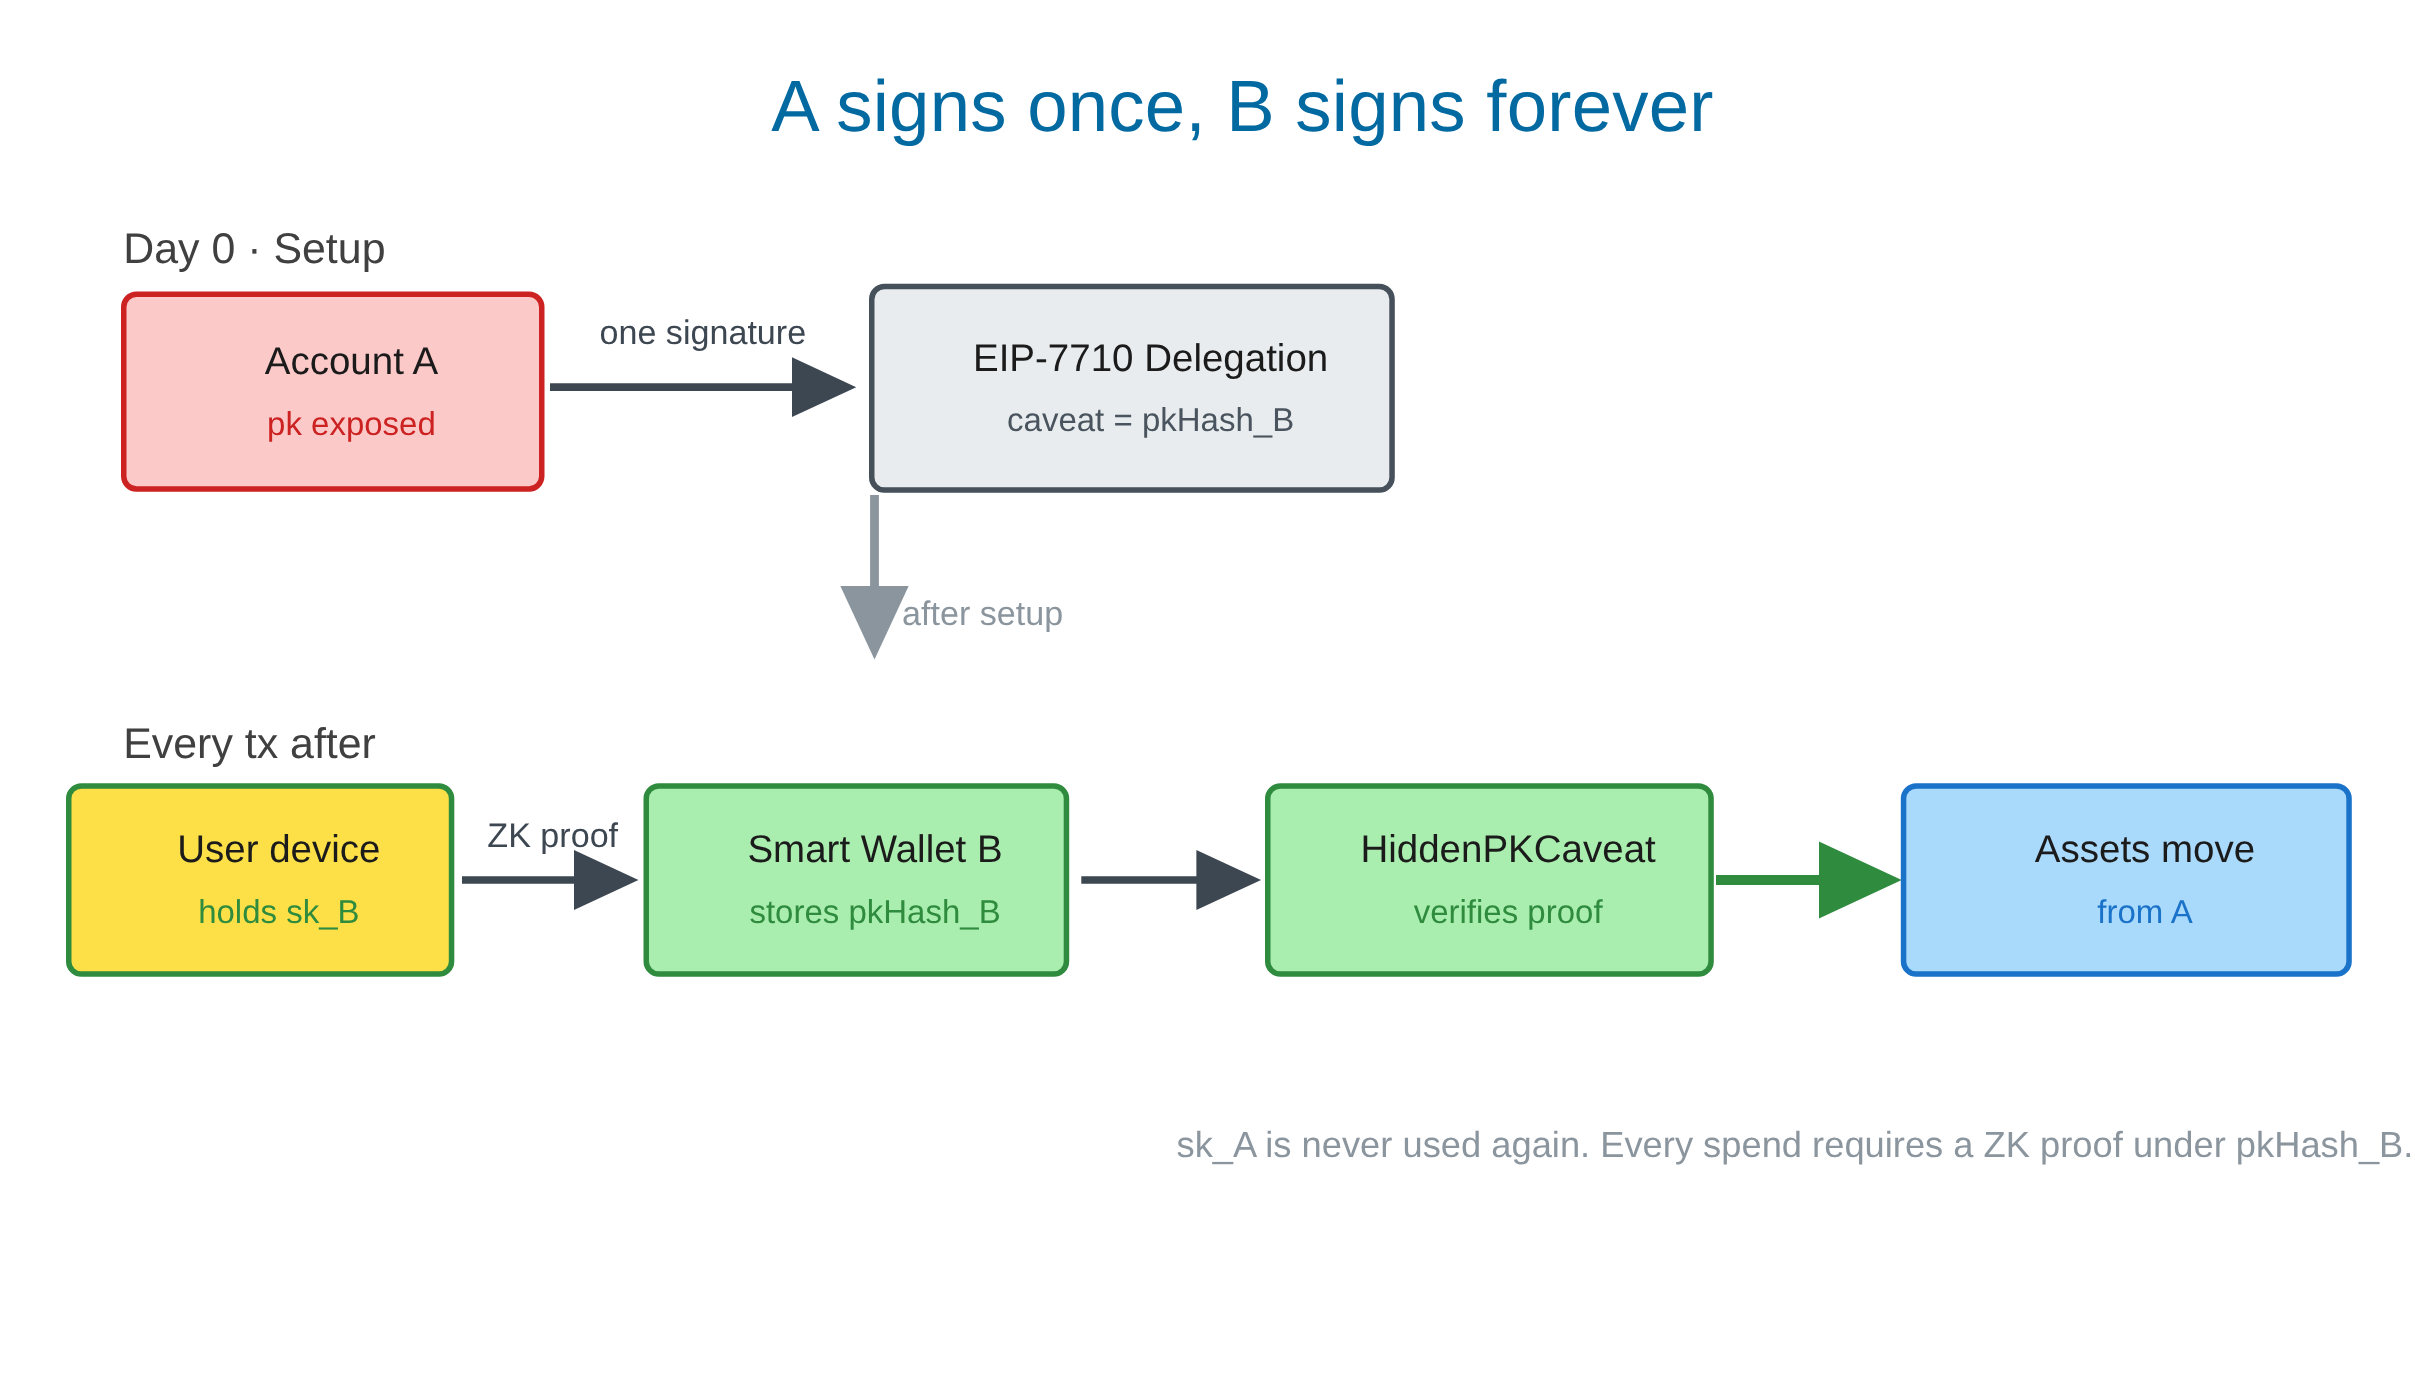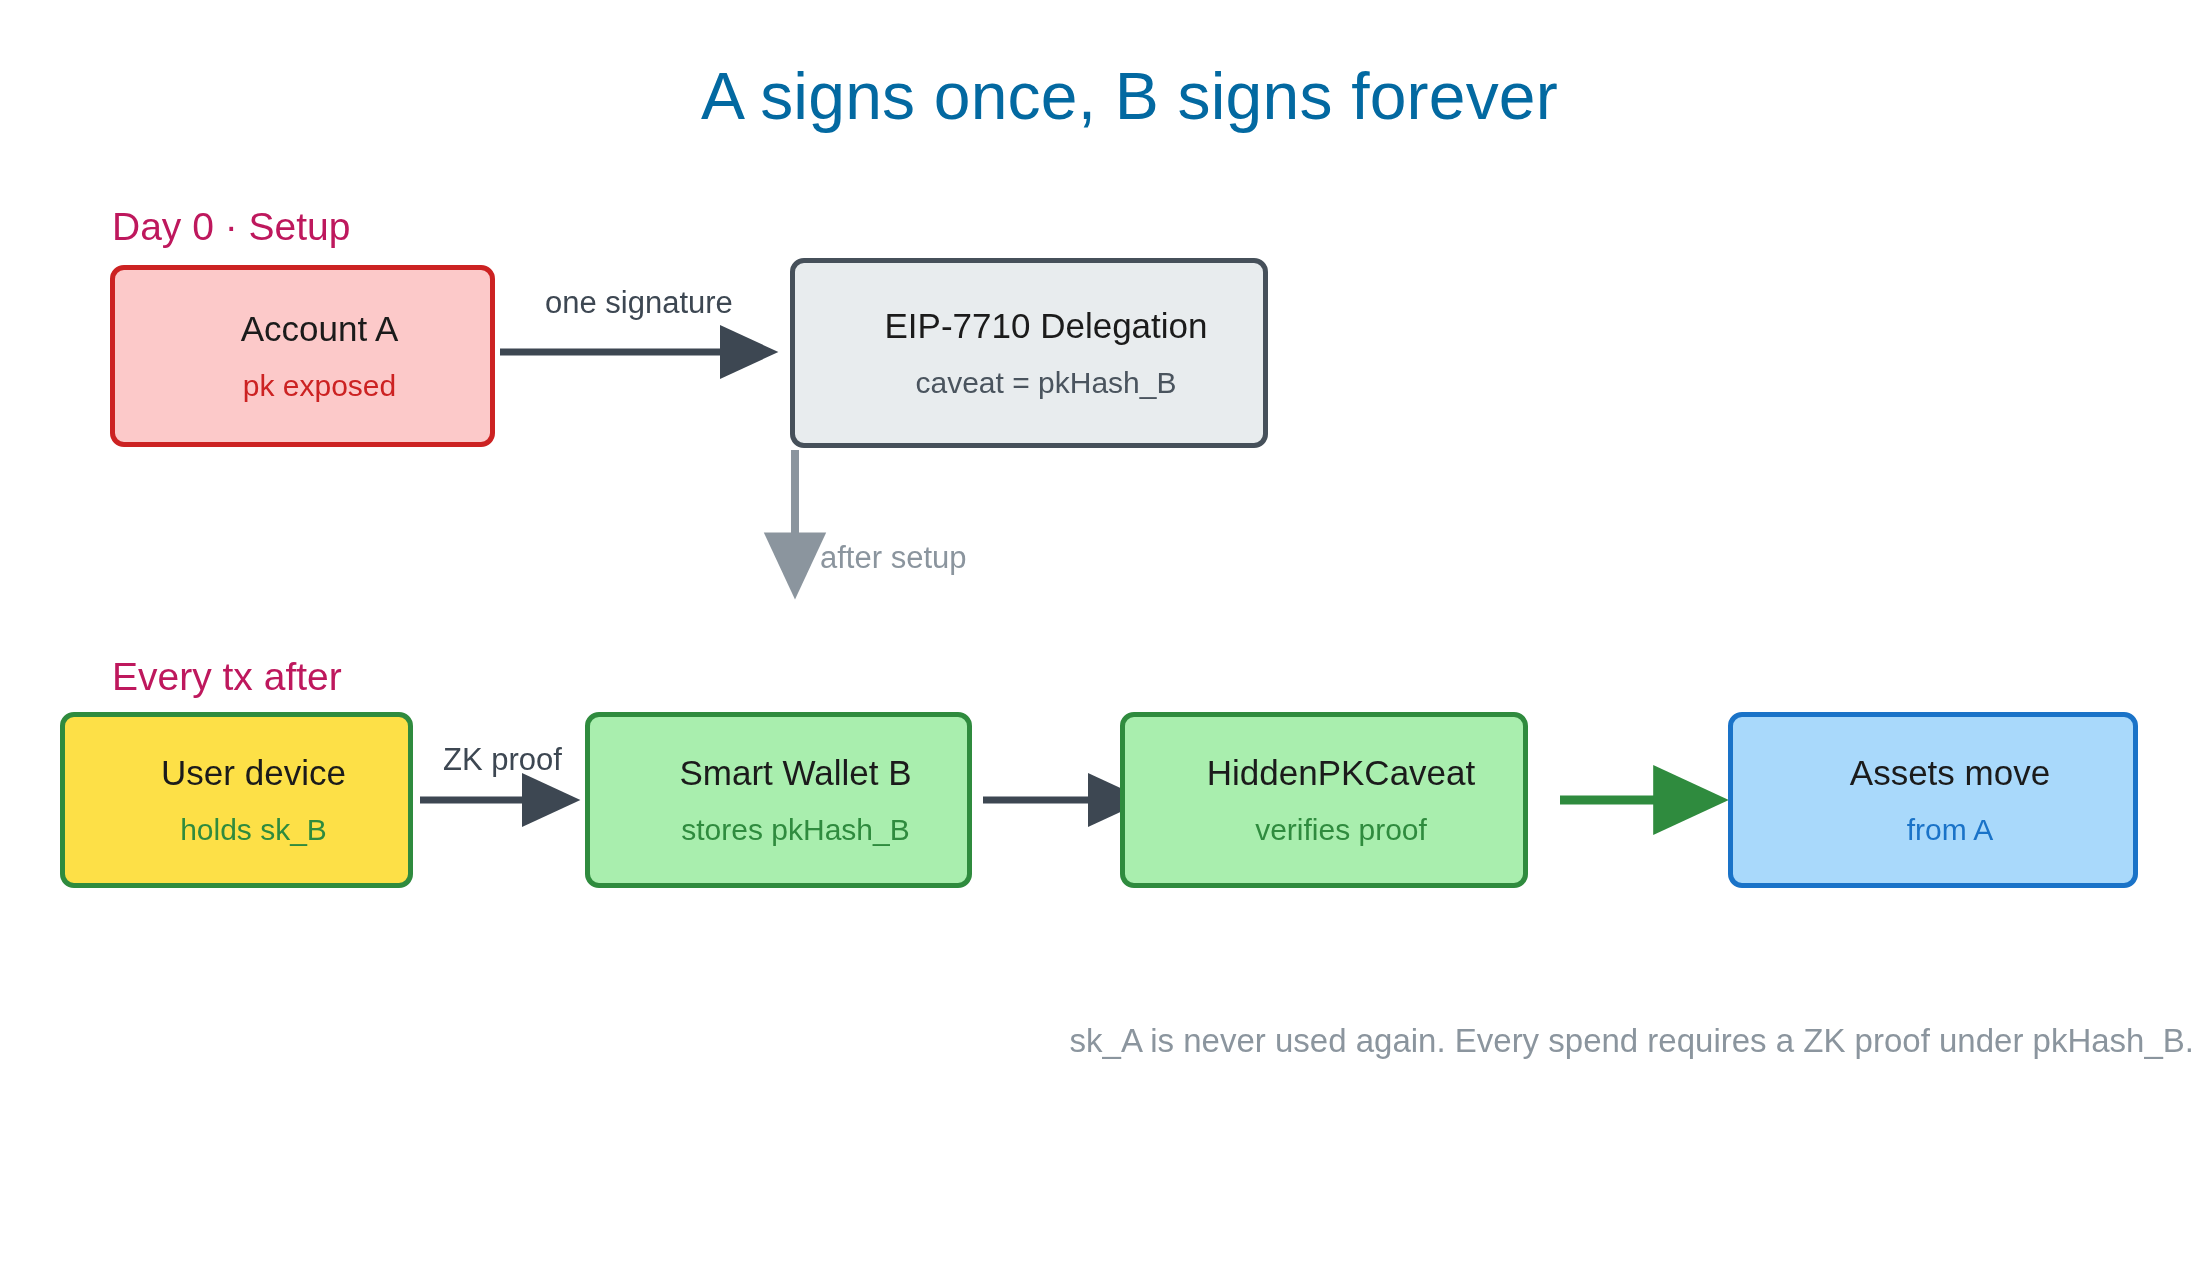--- a/index.html
+++ b/index.html
@@ -31,21 +31,21 @@
     color: #0369a1;
     letter-spacing: 0.2px;
     padding-left: 32px;
   }
 
   
   .phase-label {
     position: absolute;
     font-size: 39px;
     font-weight: 400;
-    color: #be185d;
+    color: #404040;
     white-space: nowrap;
   }
   #phase-setup  { left: 112px; top: 205px; }
   #phase-every  { left: 112px; top: 655px; }
 
   
   .node {
     position: absolute;
     box-sizing: border-box;
     border-radius: 14px;
@@ -170,21 +170,21 @@
   <div class="node v-mint" style="left:60px; top:712px; width:353px; height:176px;">
     <div class="node-title">User device</div>
     <div class="node-sub">holds sk_B</div>
   </div>
 
   <div class="node v-green" style="left:585px; top:712px; width:387px; height:176px;">
     <div class="node-title">Smart Wallet B</div>
     <div class="node-sub">stores pkHash_B</div>
   </div>
 
-  <div class="node v-green" style="left:1120px; top:712px; width:408px; height:176px;">
+  <div class="node v-green" style="left:1150px; top:712px; width:408px; height:176px;">
     <div class="node-title">HiddenPKCaveat</div>
     <div class="node-sub">verifies proof</div>
   </div>
 
   <div class="node v-blue" style="left:1728px; top:712px; width:410px; height:176px;">
     <div class="node-title">Assets move</div>
     <div class="node-sub">from A</div>
   </div>
 
   <div id="footer-note">sk_A is never used again. Every spend requires a ZK proof under pkHash_B.</div>

